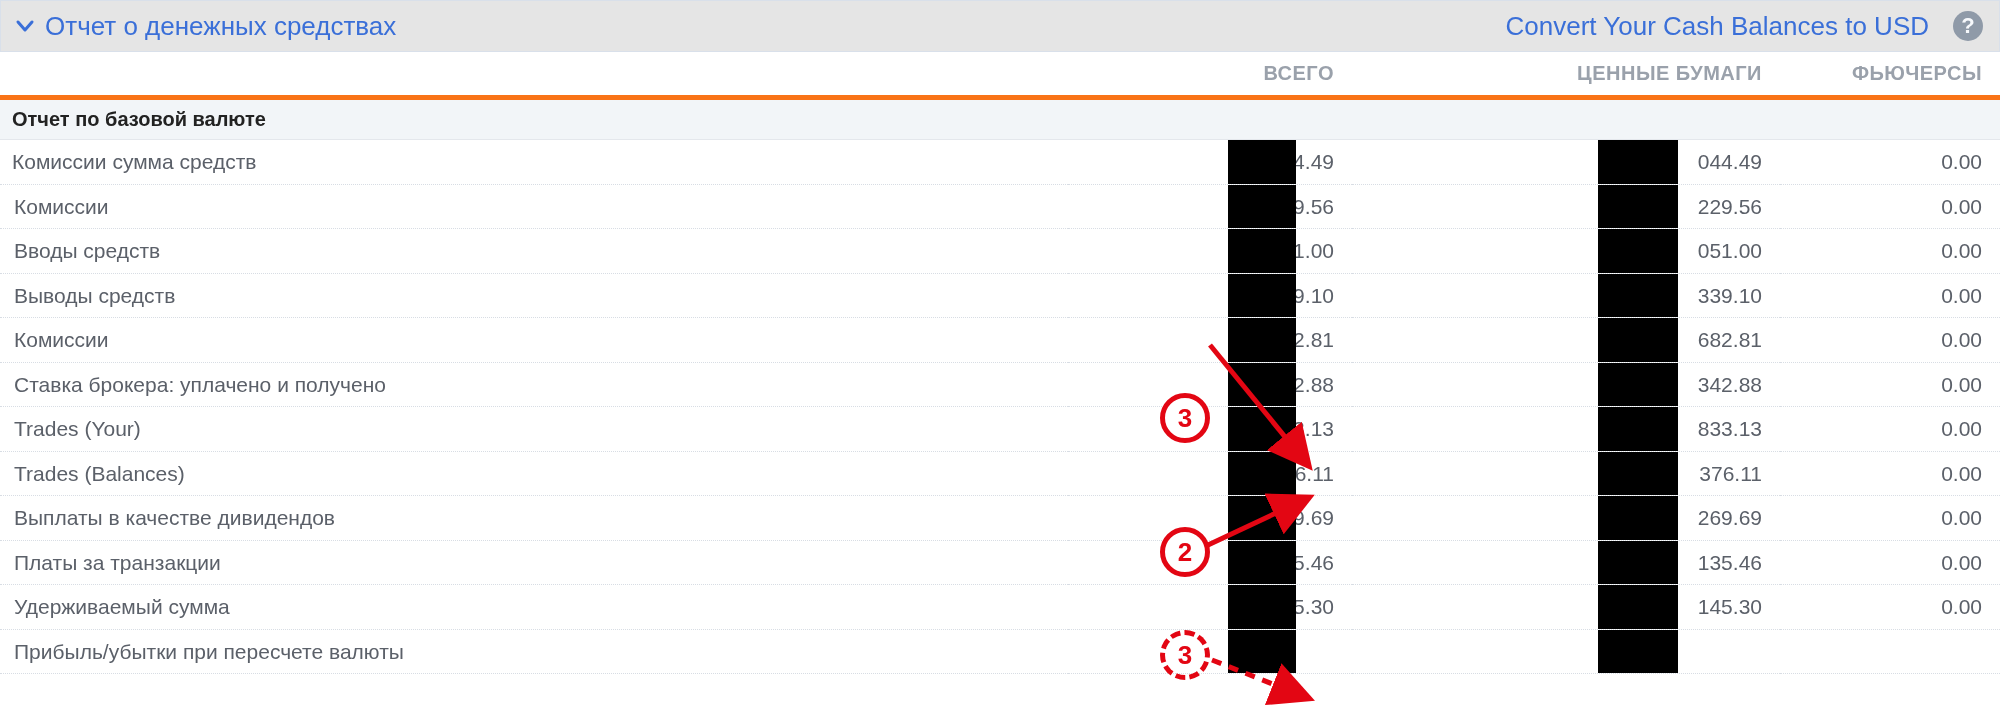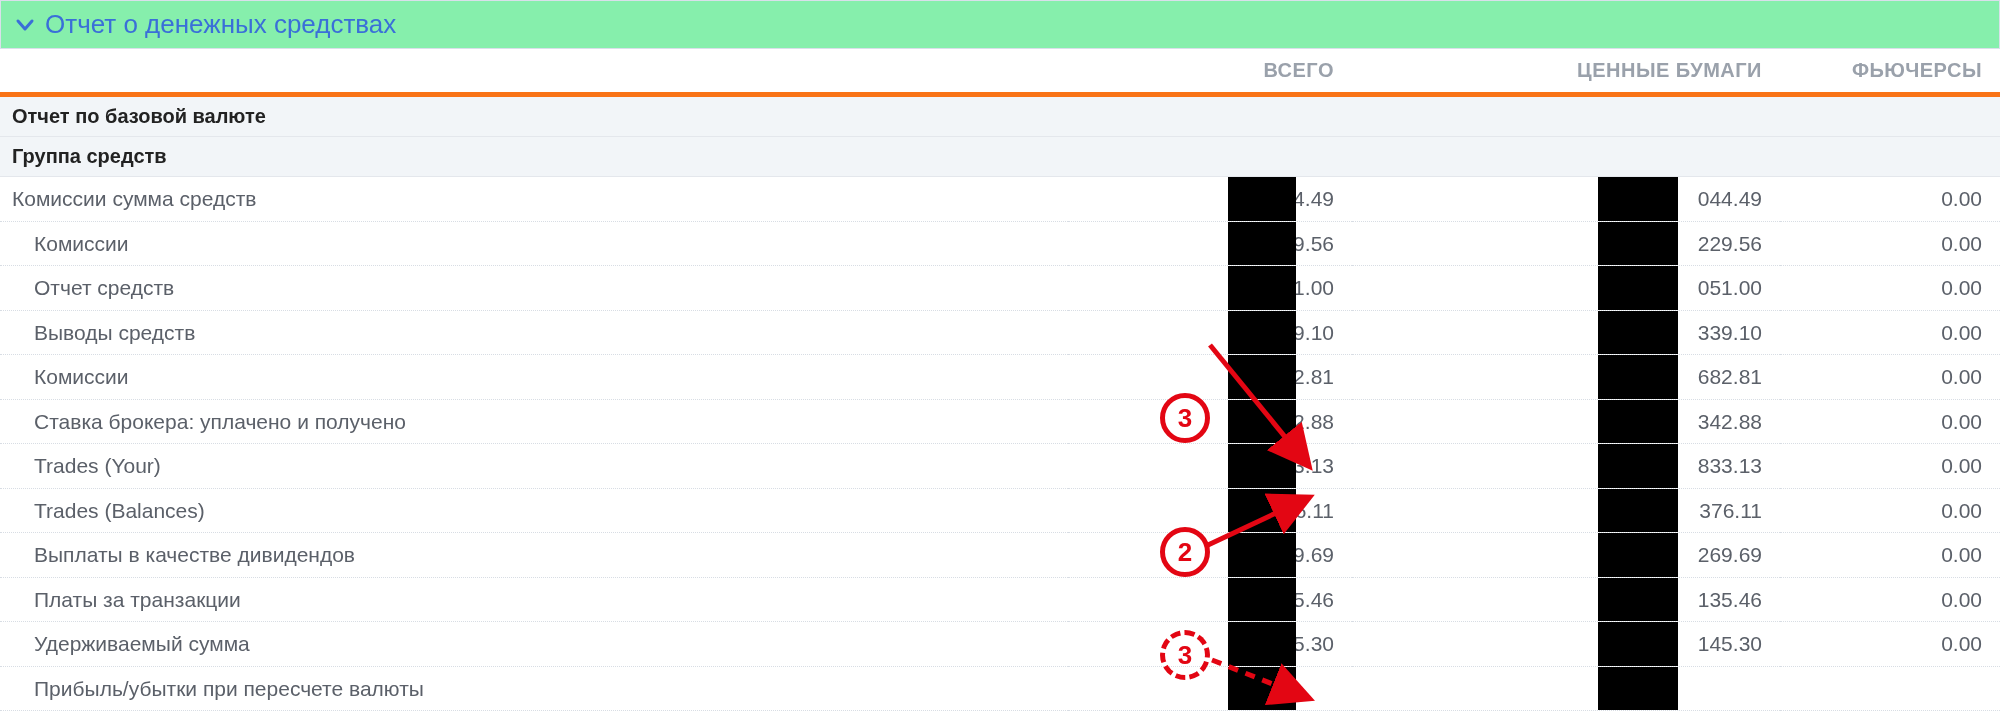--- a/index.html
+++ b/index.html
@@ -1,19 +1,19 @@
 <!DOCTYPE html>
 <html><head>
 <meta charset="utf-8">
 <style>
   * { box-sizing: border-box; margin: 0; padding: 0; }
   html, body { width: 2000px; height: 711px; font-family: Arial, Helvetica, sans-serif; font-size: 20px; color: #333; background: #fff; }
   .panel-header {
     display: flex; align-items: center; justify-content: space-between;
-    background: #86efac;
+    background: #e5e5e5;
     border: 1px solid #d9e0ea;
     padding: 8px 14px;
   }
   .panel-title { color: #3a6fd8; font-size: 26px; display: flex; align-items: center; gap: 10px; cursor: pointer; }
   .panel-title .chev svg { display:block; }
   .panel-right { display: flex; align-items: center; gap: 22px; }
   .convert-link { color: #3a6fd8; font-size: 26px; text-decoration: none; cursor: pointer; }
   .help-icon svg { display:block; }
 
   table { width: 100%; border-collapse: collapse; table-layout: fixed; }
@@ -45,21 +45,21 @@
 
   tbody tr.data td {
     padding: 6px 18px 6px 12px;
     border-bottom: 1px dotted #d8dde4;
     color: #5b6069;
     font-size: 21px;
     line-height: 1.5;
     white-space: nowrap;
   }
   tbody tr.data td.label { text-align: left; }
-  tbody tr.data.indent td.label { padding-left: 34px; }
+  tbody tr.data.indent td.label { padding-left: 14px; }
   tbody tr.data td.num { text-align: right; position: relative; }
 
   
   .redact {
     position: absolute;
     left: -2px;
     top: 0;
     bottom: 0;
     width: 58px;
     background: #000;
@@ -91,20 +91,29 @@
 <div class="wrapper">
 
   <div class="panel-header">
     <div class="panel-title">
       <span class="chev">
         <svg width="20" height="20" viewBox="0 0 20 20">
             <path d="M3 6 L10 14 L17 6" fill="none" stroke="#3a6fd8" stroke-width="3" stroke-linecap="round" stroke-linejoin="round"></path>
           </svg>
       </span>
       <span>Отчет о денежных средствах</span>
+    </div>
+    <div class="panel-right">
+      <a class="convert-link">Convert Your Cash Balances to USD</a>
+      <span class="help-icon">
+        <svg width="34" height="34" viewBox="0 0 34 34">
+          <circle cx="17" cy="17" r="15" fill="#8f9aa8"></circle>
+          <text x="17" y="24" text-anchor="middle" font-family="Arial" font-size="22" font-weight="700" fill="#f7f9fc">?</text>
+        </svg>
+      </span>
     </div>
   </div>
 
   <table>
     <colgroup>
       <col class="c-label">
         <col class="c-total">
         <col class="c-sec">
         <col class="c-fut">
     </colgroup>
@@ -113,38 +122,35 @@
         <th class="first"></th>
         <th>ВСЕГО</th>
         <th>ЦЕННЫЕ БУМАГИ</th>
         <th>ФЬЮЧЕРСЫ</th>
       </tr>
     </thead>
     <tbody id="tbody">
       <tr class="section">
         <td colspan="4">Отчет по базовой валюте</td>
       </tr>
-      <tr class="section">
-        <td colspan="4">Группа средств</td>
-      </tr>
 
     <tr class="data">
           <td class="label">Комиссии сумма средств</td>
           <td class="num total"><span class="redact"></span><span>044.49</span></td>
           <td class="num sec"><span class="redact"></span><span>044.49</span></td>
           <td class="num fut"><span>0.00</span></td>
         </tr>
         <tr class="data indent">
           <td class="label">Комиссии</td>
           <td class="num total"><span class="redact"></span><span>229.56</span></td>
           <td class="num sec"><span class="redact"></span><span>229.56</span></td>
           <td class="num fut"><span>0.00</span></td>
         </tr>
         <tr class="data indent">
-          <td class="label">Отчет средств</td>
+          <td class="label">Вводы средств</td>
           <td class="num total"><span class="redact"></span><span>051.00</span></td>
           <td class="num sec"><span class="redact"></span><span>051.00</span></td>
           <td class="num fut"><span>0.00</span></td>
         </tr>
         <tr class="data indent">
           <td class="label">Выводы средств</td>
           <td class="num total"><span class="redact"></span><span>339.10</span></td>
           <td class="num sec"><span class="redact"></span><span>339.10</span></td>
           <td class="num fut"><span>0.00</span></td>
         </tr>

